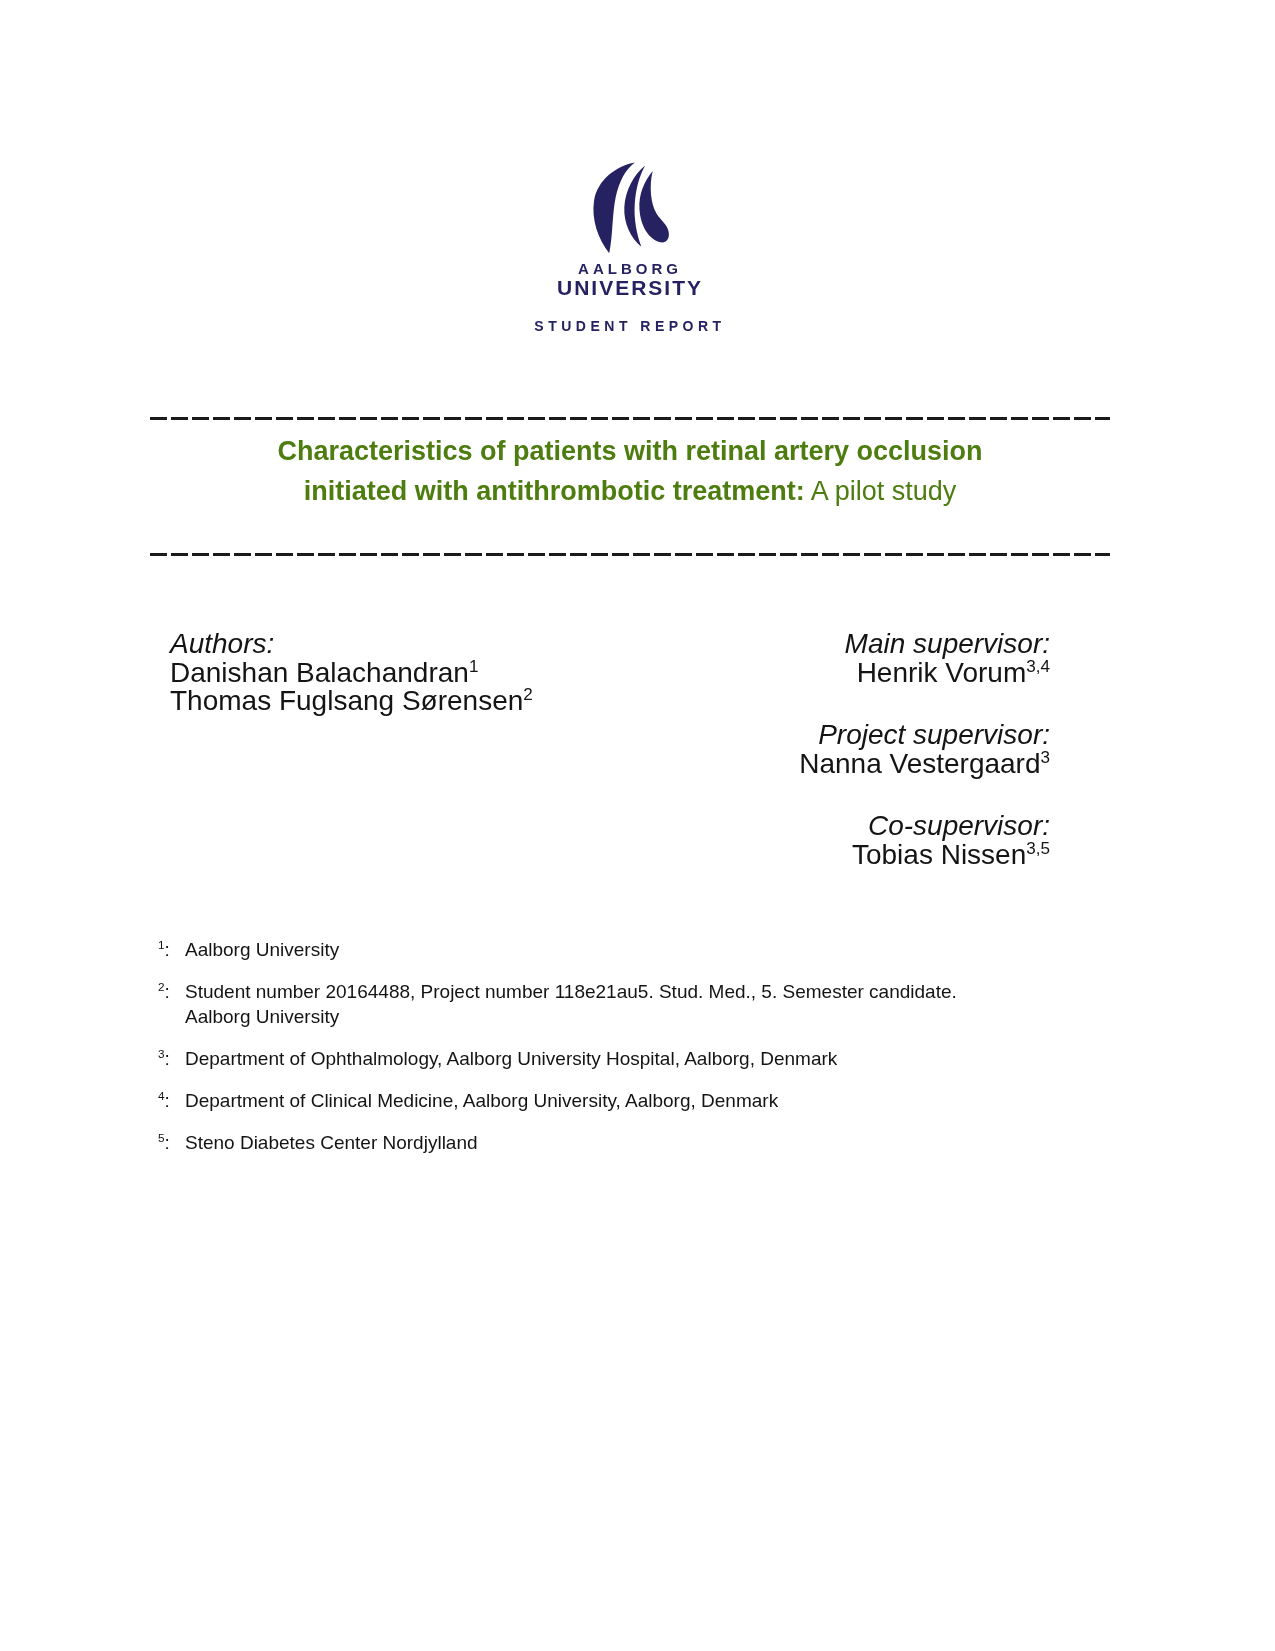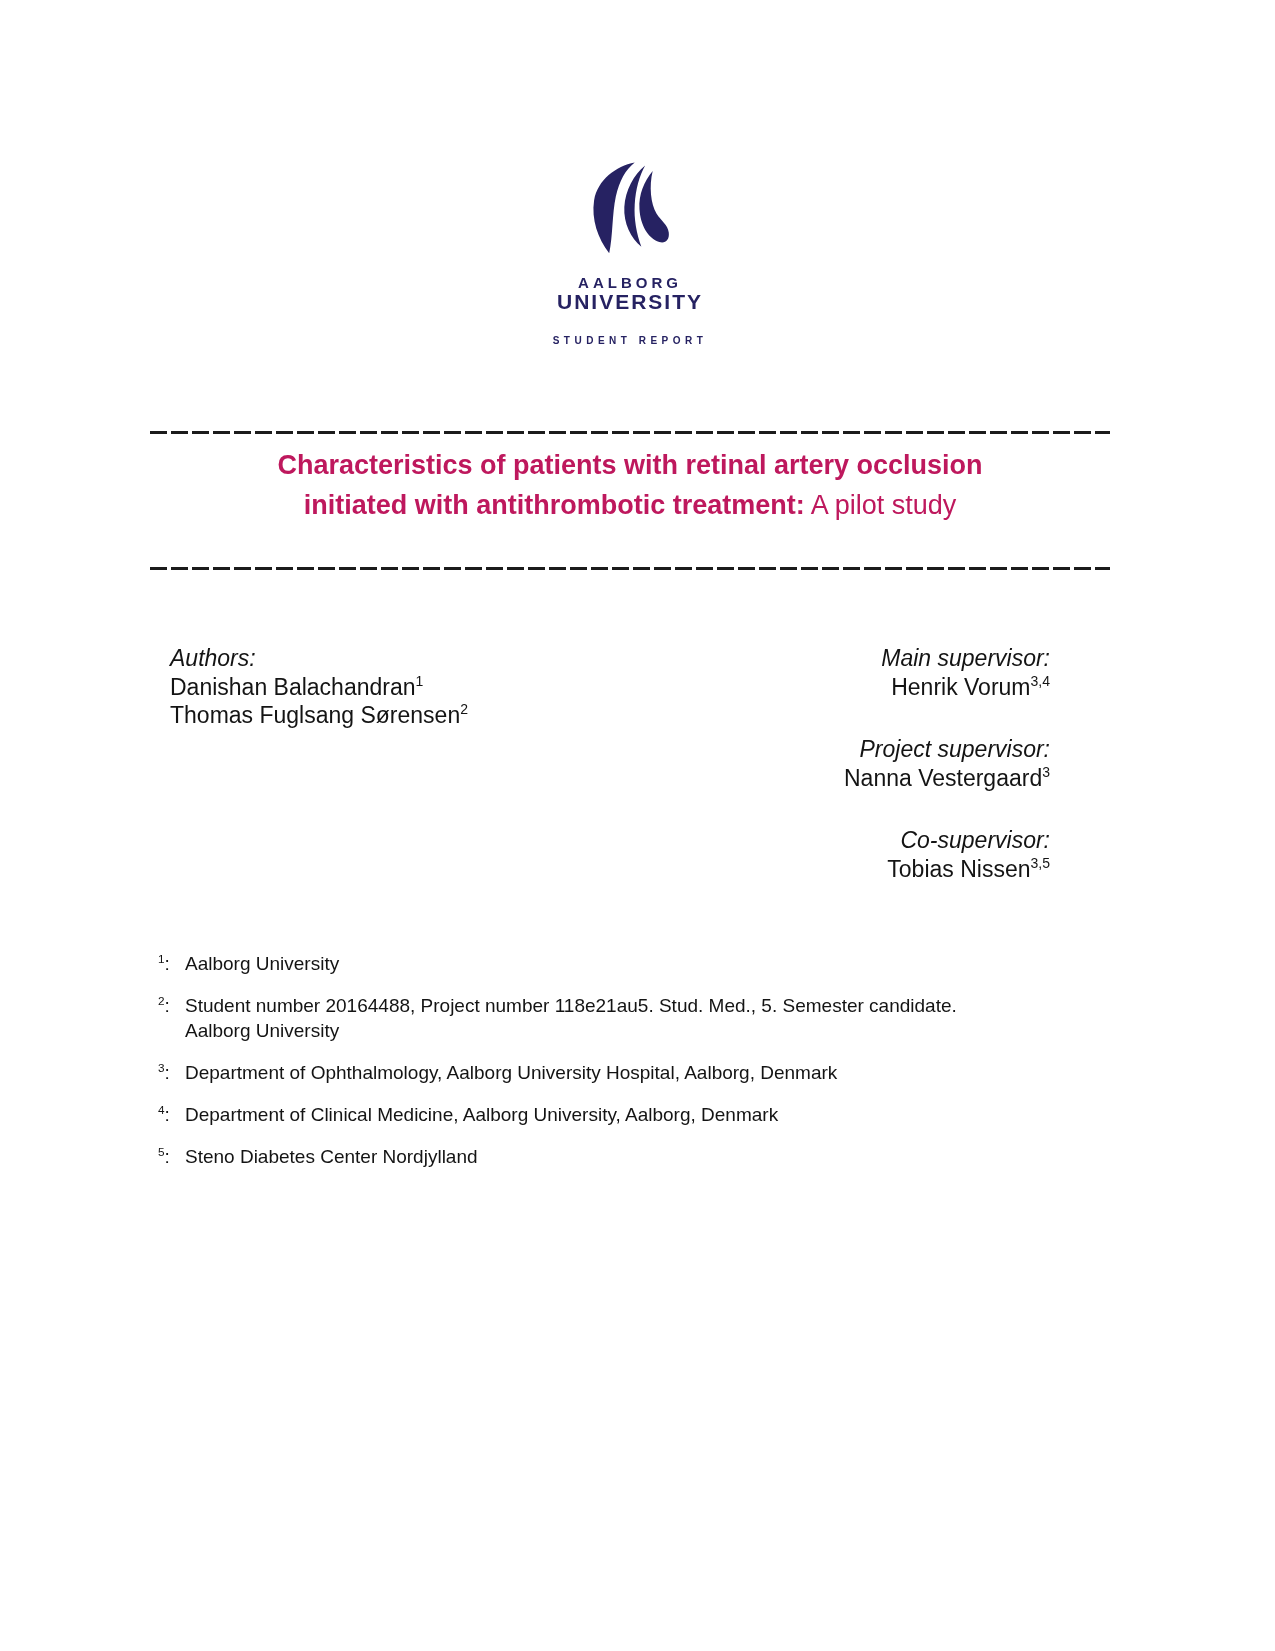--- a/index.html
+++ b/index.html
@@ -13,58 +13,58 @@
     margin: 0 auto;
     background: #ffffff;
     padding: 0 165px 0 150px;
     overflow: hidden;
   }
 
   
   .brand { margin-top: 155px; text-align: center; color: var(--brand); }
   .brand svg { display: block; margin: 0 auto; height: 104px; width: 82px; }
   .brand-line1 {
-    margin-top: 14px; font-size: 15px; font-weight: bold;
+    font-size: 15px; font-weight: bold;
     letter-spacing: 4px; line-height: 19px; color: var(--brand);
   }
   .brand-line2 {
     font-size: 21px; font-weight: bold; letter-spacing: 2px;
     line-height: 19px; color: var(--brand);
   }
   .report-type {
-    margin-top: 20px; font-size: 10px; font-weight: bold;
+    margin-top: 20px; font-size: 14px; font-weight: bold;
     letter-spacing: 4.5px; line-height: 19px; color: var(--brand);
   }
 
   
   .rule {
     height: 3px;
     background: repeating-linear-gradient(to right, #1b1b1b 0 17px, transparent 17px 21px);
   }
   .rule-top { margin-top: 81px; }
   .rule-bottom { margin-top: 42px; }
 
   
   .title {
     margin-top: 11px;
     font-size: 27px;
     line-height: 40px;
     text-align: center;
     font-weight: normal;
-    color: #be185d;
+    color: #4d7c0f;
   }
   .title .t-line { display: block; }
   .title .bold { font-weight: bold; }
 
   
   .byline {
     margin-top: 74px;
     display: flex;
     justify-content: space-between;
-    font-size: 23px;
+    font-size: 28px;
     line-height: 28.5px;
   }
   .byline .label { font-style: italic; }
   .authors { padding-left: 20px; }
   .supervisors { padding-right: 60px; text-align: right; }
   .sup-group + .sup-group { margin-top: 34px; }
   .person sup {
     font-size: 61%;
     line-height: 0;
     vertical-align: super;

